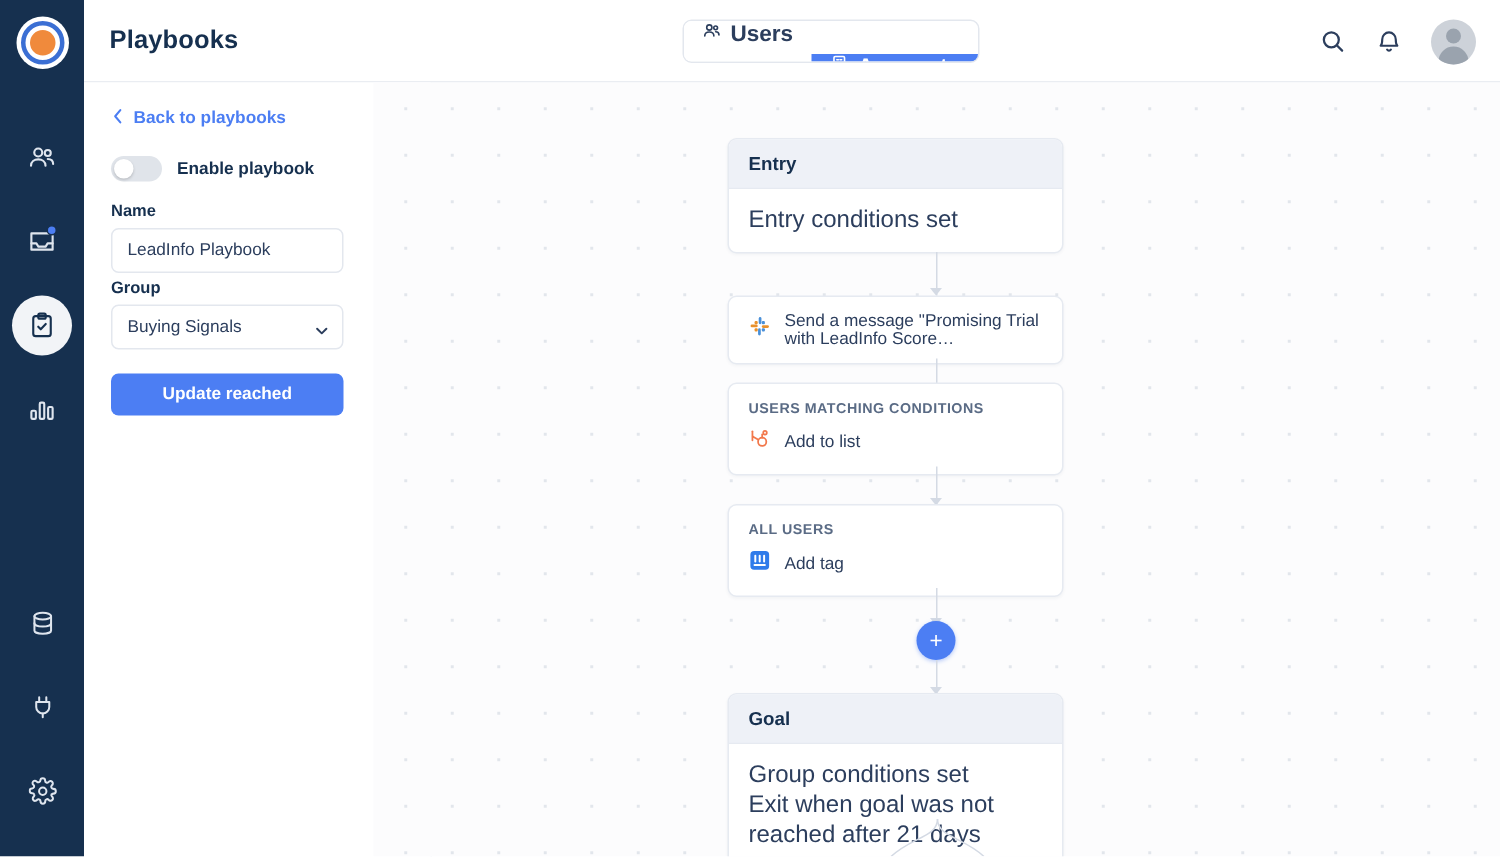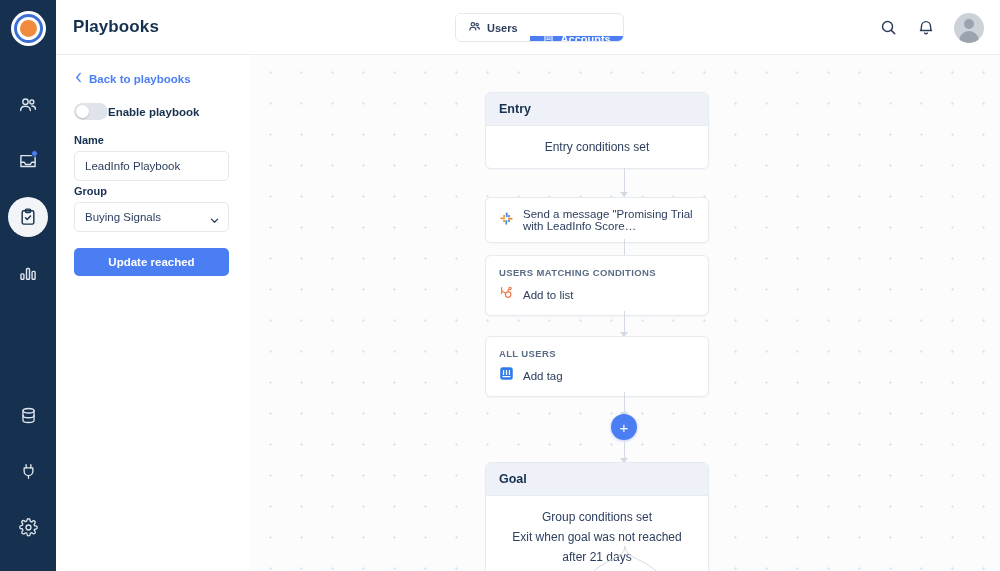--- a/index.html
+++ b/index.html
@@ -55,22 +55,22 @@
   .page-title {
     margin-left: 17px; font-size: 17px; font-weight: bold; color: #16304f;
     letter-spacing: .1px;
   }
   .seg {
     position: absolute; left: 399px; top: 13px;
     display: flex; height: 29px; border-radius: 6px; overflow: hidden;
     border: 1px solid #e3e7ee;
   }
   .seg-btn {
-    display: flex; align-items: center; gap: 6px;
-    padding: 0 12px; font-size: 11px; font-weight: bold;
+    display: flex; gap: 6px;
+    padding: 0 12px; font-size: 15px; font-weight: bold;
     color: #2c3e5d; background: #ffffff; cursor: pointer;
   }
   .seg-btn.on { background: #4c7ef3; color: #ffffff; margin-top: 22px; }
   .topbar-right {
     position: absolute; right: 16px; top: 0; height: 55px;
     display: flex; align-items: center; gap: 19px;
   }
   .icon-btn { cursor: pointer; display: flex; align-items: center; justify-content: center; }
   .avatar {
     width: 30px; height: 30px; border-radius: 50%; background: #cdd2d9;
@@ -83,21 +83,21 @@
   .panel {
     position: absolute; left: 56px; top: 55px; width: 232px; height: 516px;
     background: #ffffff; border-right: 1px solid #eaedf2;
     padding: 17px 17px 0 18px;
   }
   .back-link {
     display: flex; align-items: center; gap: 6px;
     color: #4c7ef3; font-size: 11.5px; font-weight: bold; cursor: pointer;
     margin-bottom: 18px;
   }
-  .toggle-row { display: flex; align-items: center; margin-bottom: 14px; }
+  .toggle-row { display: flex; align-items: center; gap: 10px; margin-bottom: 14px; }
   .toggle {
     width: 34px; height: 17px; border-radius: 9px; background: #e0e4ea;
     position: relative; cursor: pointer; flex: none;
   }
   .toggle .knob {
     position: absolute; width: 13px; height: 13px; border-radius: 50%;
     background: #ffffff; left: 2px; top: 2px;
     box-shadow: 0 1px 2px rgba(0,0,0,.18);
   }
   .toggle-label { font-size: 11.5px; font-weight: bold; color: #16304f; }
@@ -139,21 +139,21 @@
     background: #ffffff;
     box-shadow: 0 1px 2px rgba(22,48,79,.04);
     cursor: pointer;
   }
   .card-head {
     background: #eef1f7; border-bottom: 1px solid #e6eaf1;
     border-radius: 5px 5px 0 0;
     padding: 9px 13px; font-size: 12.5px; font-weight: bold; color: #16304f;
   }
   .card-body { padding: 11px 13px; }
-  .card-line { font-size: 12px; color: #2c3e5d; line-height: 20px; text-align: center; }
+  .card-line { font-size: 16px; color: #2c3e5d; line-height: 20px; }
   .eyebrow {
     font-size: 9.5px; font-weight: bold; color: #5a6b85;
     letter-spacing: .35px; margin-bottom: 7px;
   }
   .action-row { display: flex; align-items: center; gap: 9px; }
   .action-text { font-size: 11.5px; color: #2c3e5d; }
   .slim { padding: 10px 13px; }
 
   .connector { position: absolute; width: 1px; background: #d4dae4; left: 139px; }
   .arrow-head {

